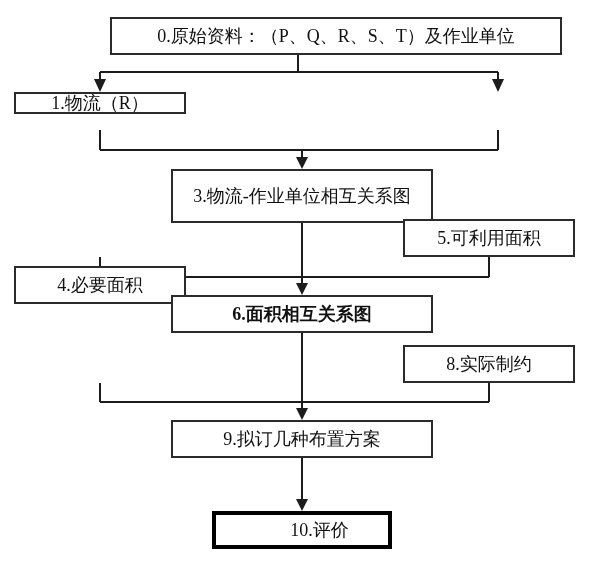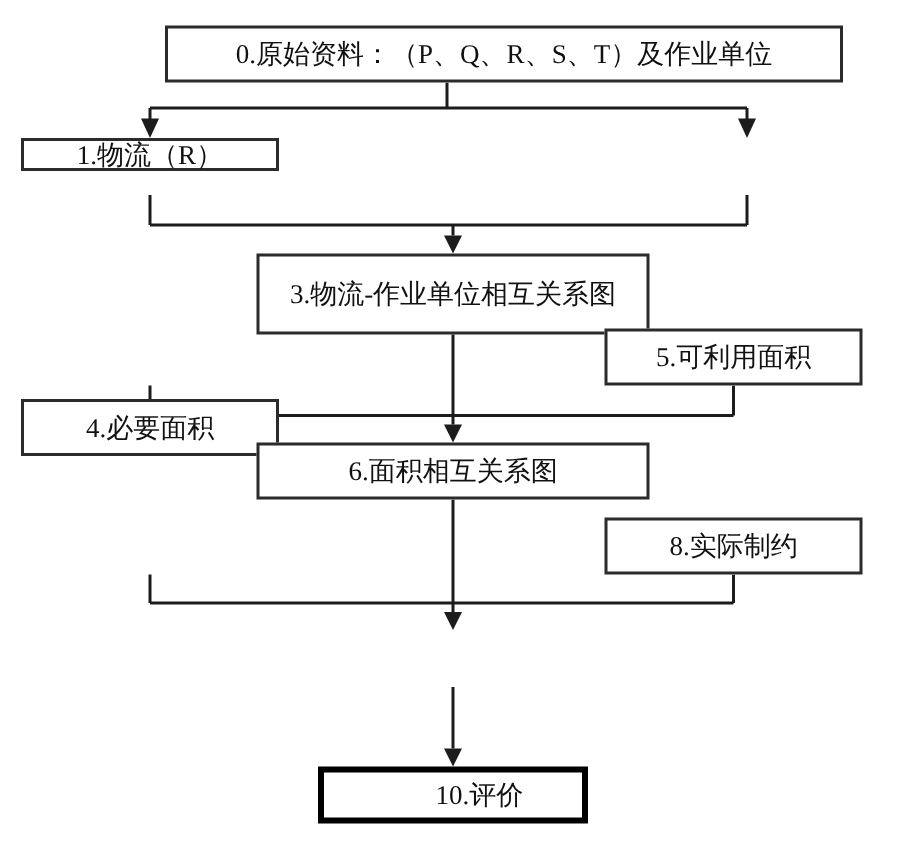--- a/index.html
+++ b/index.html
@@ -39,21 +39,21 @@
   .node.emphasis {
     border: 4px solid #000000;
   }
   
   .n0  { left: 110px; top:  17px; width: 452px; height: 38px; }
   .n1  { left:  14px; top:  92px; width: 172px; height: 22px; }
   .n2  { left: 403px; top:  92px; width: 190px; height: 38px; }
   .n3  { left: 171px; top: 169px; width: 262px; height: 54px; }
   .n4  { left:  14px; top: 219px; width: 172px; height: 38px; margin-top: 47px; }
   .n5  { left: 403px; top: 219px; width: 172px; height: 38px; }
-  .n6  { left: 171px; top: 295px; width: 262px; height: 38px; }
+  .n6  { left: 171px; top: 295px; width: 262px; height: 38px; font-weight: bold; }
   .n7  { left:  14px; top: 345px; width: 172px; height: 38px; }
   .n8  { left: 403px; top: 345px; width: 172px; height: 38px; }
   .n9  { left: 171px; top: 420px; width: 262px; height: 38px; }
   .n10 { left: 212px; top: 511px; width: 180px; height: 38px; padding-left: 35px; }
 </style>
 </head>
 <body>
 
 <div id="canvas">
 
@@ -80,15 +80,16 @@
     </g>
   </svg>
 
   <div class="node n0">0.原始资料：（P、Q、R、S、T）及作业单位</div>
   <div class="node n1">1.物流（R）</div>
   <div class="node n3">3.物流-作业单位相互关系图</div>
   <div class="node n4">4.必要面积</div>
   <div class="node n5">5.可利用面积</div>
   <div class="node n6">6.面积相互关系图</div>
   <div class="node n8">8.实际制约</div>
+  <div class="node n9">9.拟订几种布置方案</div>
   <div class="node n10 emphasis">10.评价</div>
 
 </div>
 
 </body></html>

